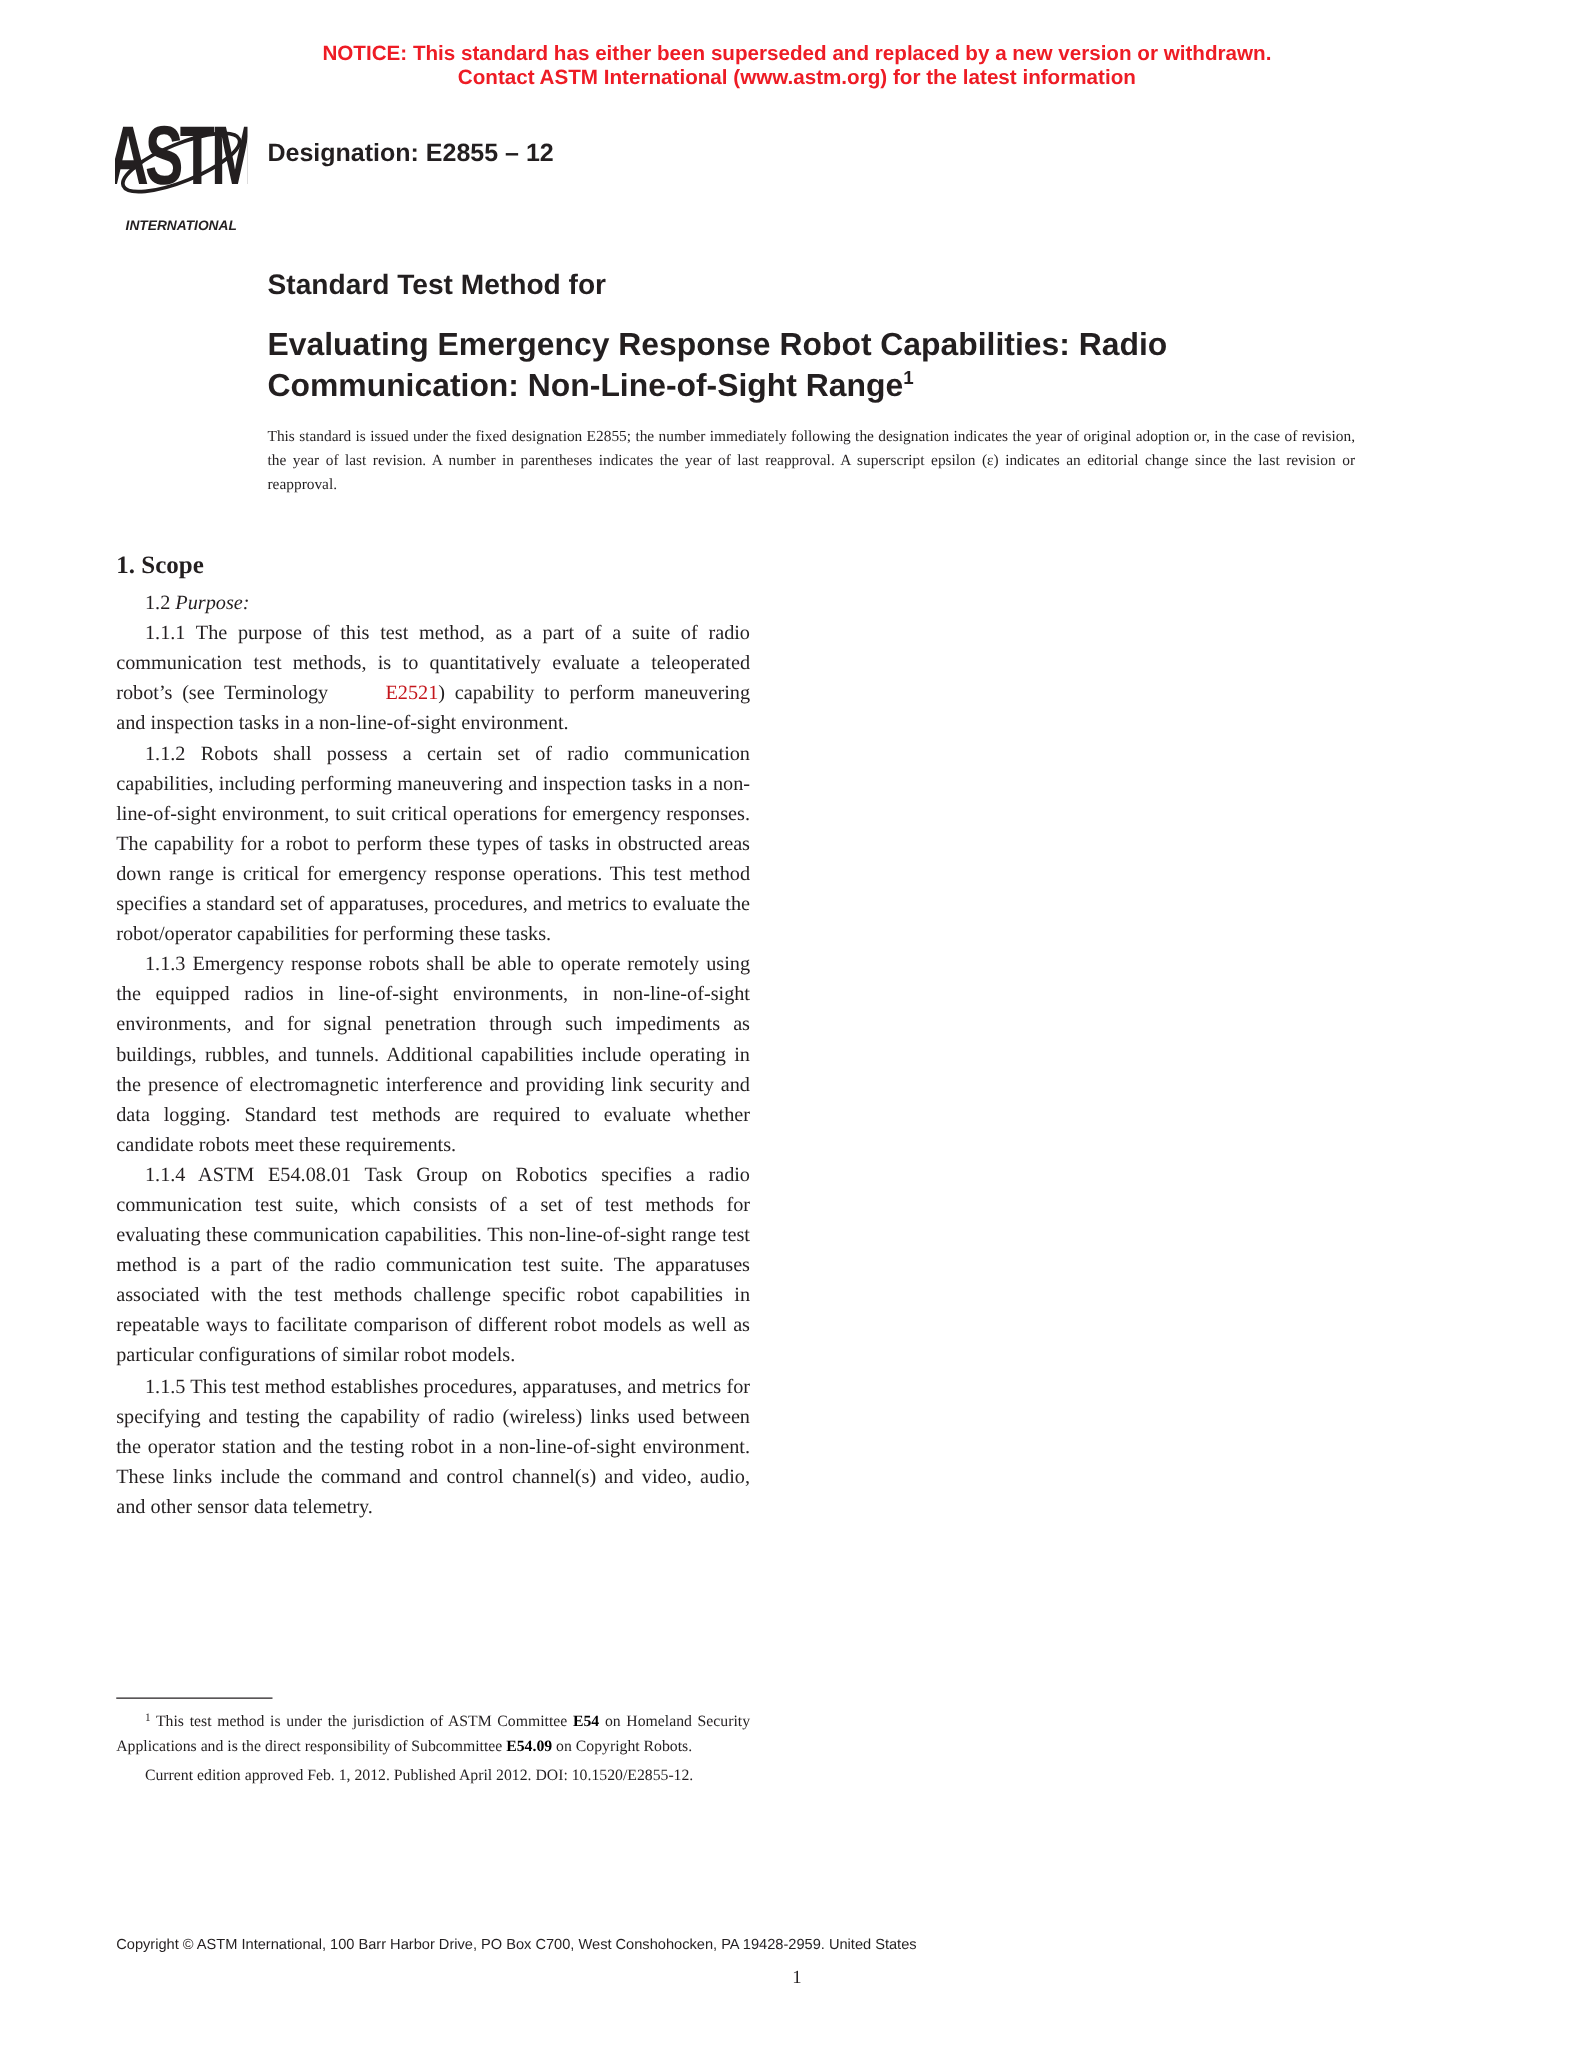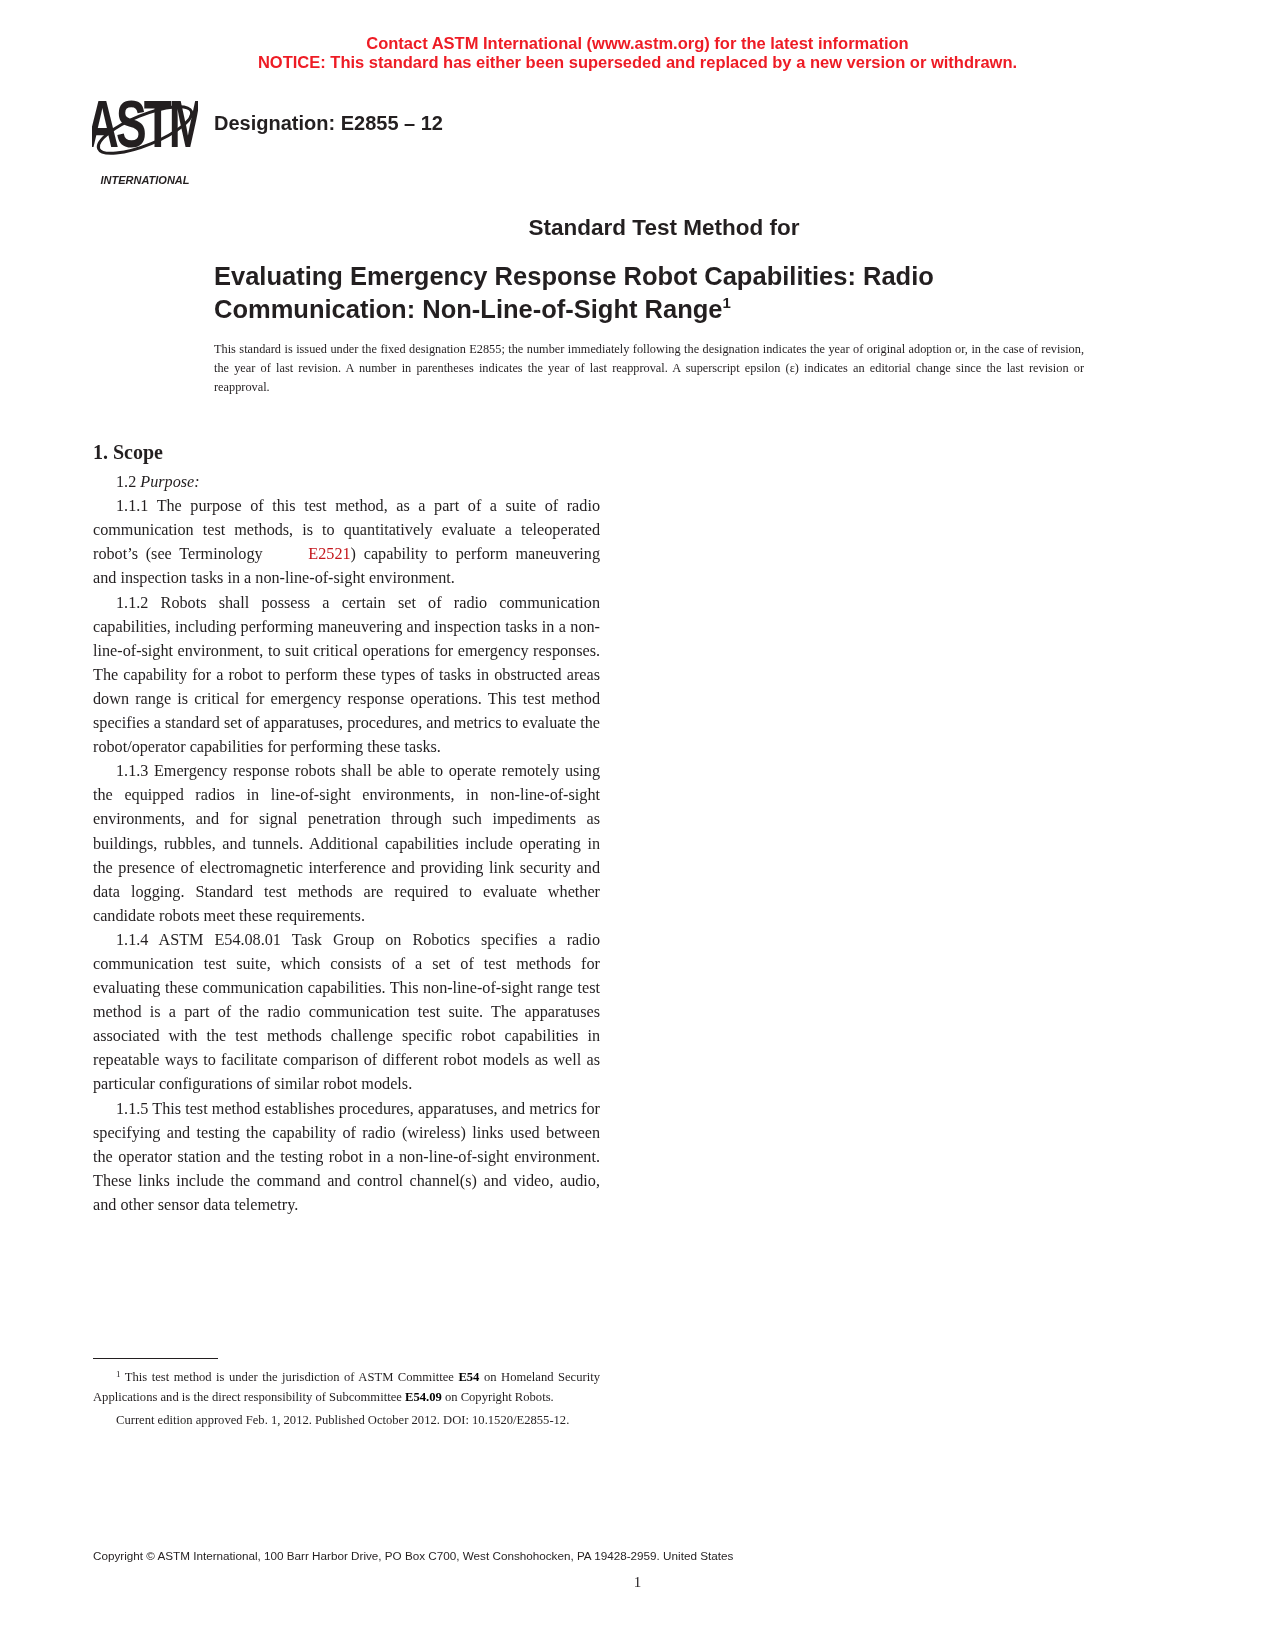--- a/index.html
+++ b/index.html
@@ -6,21 +6,21 @@
   body { width: 1275px; height: 1650px; position: relative; overflow: hidden; color: #231f20; }
   .sans { font-family: "Liberation Sans", "DejaVu Sans", sans-serif; }
   .serif { font-family: "Liberation Serif", "DejaVu Serif", serif; }
 
   .notice { position: absolute; top: 34px; left: 0; width: 1275px; text-align: center; color: #ee1c25; font-weight: bold; font-size: 16.5px; line-height: 19px; }
 
   .logo { position: absolute; left: 92px; top: 88px; width: 106px; height: 100px; }
   .designation { position: absolute; left: 214px; top: 112px; font-size: 20px; font-weight: bold; color: #231f20; }
 
   .title-block { position: absolute; left: 214px; top: 214px; width: 900px; font-weight: bold; color: #231f20; }
-  .title-line1 { font-size: 22.5px; line-height: 28px; text-align: center; }
+  .title-line1 { font-size: 22.5px; line-height: 28px; }
   .title-main { font-size: 25.5px; line-height: 33px; margin-top: 18px; }
   .title-main sup { font-size: 15px; vertical-align: 10px; line-height: 0; }
 
   .issued { position: absolute; left: 214px; top: 340px; width: 870px; font-size: 12.3px; line-height: 19px; text-align: justify; color: #231f20; font-family: Liberation Serif, serif; }
 
   .col { position: absolute; font-size: 16.2px; line-height: 24.1px; text-align: justify; color: #231f20; }
   .col-left { left: 93px; top: 440px; width: 507px; }
   .col-right { left: 650px; top: 437px; width: 515px; }
   .col p { margin: 0; }
   .indent { text-indent: 23px; }
@@ -33,22 +33,22 @@
   .footnotes p { margin: 0; text-indent: 23px; }
   .footnotes sup { font-size: 9px; vertical-align: 4px; line-height: 0; }
 
   .copyright { position: absolute; left: 93px; top: 1549px; font-size: 11.7px; color: #231f20; }
   .page-num { position: absolute; left: 0; width: 1275px; top: 1574px; text-align: center; font-size: 15px; color: #231f20; }
 </style>
 </head>
 <body>
 
 <div class="notice sans">
+  <div>NOTICE: This standard has either been superseded and replaced by a new version or withdrawn.</div>
   <div>Contact ASTM International (www.astm.org) for the latest information</div>
-  <div>NOTICE: This standard has either been superseded and replaced by a new version or withdrawn.</div>
 </div>
 
 <div class="logo">
   <svg width="106" height="100" viewBox="0 0 106 100">
     <ellipse cx="53" cy="42" rx="50" ry="15" fill="none" stroke="#231f20" stroke-width="3" transform="rotate(-22 53 42)"></ellipse>
     <text x="53" y="60" text-anchor="middle" font-family="Liberation Sans, sans-serif" font-weight="bold" font-size="46" fill="#231f20" transform="scale(1,1.45) translate(0,-19)" letter-spacing="-3">ASTM</text>
     <text x="53" y="96" text-anchor="middle" font-family="Liberation Sans, sans-serif" font-weight="bold" font-style="italic" font-size="11" fill="#231f20">INTERNATIONAL</text>
   </svg>
 </div>
 
@@ -71,17 +71,17 @@
   <p class="indent">1.1.5 This test method establishes procedures, apparatuses, and metrics for specifying and testing the capability of radio (wireless) links used between the operator station and the testing robot in a non-line-of-sight environment. These links include the command and control channel(s) and video, audio, and other sensor data telemetry.</p>
 </div>
 
 <div class="col col-right serif" style="top: 437px;">
   
 </div>
 
 <div class="fn-rule"></div>
 <div class="footnotes serif">
   <p><sup>1</sup><span> This test method is under the jurisdiction of ASTM Committee </span><span class="link-blue">E54</span><span> on Homeland Security Applications and is the direct responsibility of Subcommittee </span><span class="link-blue">E54.09</span><span> on Copyright Robots.</span></p>
-  <p style="margin-top:4px">Current edition approved Feb. 1, 2012. Published October 2012. DOI: 10.1520/E2855-12.</p>
+  <p style="margin-top:4px">Current edition approved Feb. 1, 2012. Published April 2012. DOI: 10.1520/E2855-12.</p>
 </div>
 
 <div class="copyright sans">Copyright © ASTM International, 100 Barr Harbor Drive, PO Box C700, West Conshohocken, PA 19428-2959. United States</div>
 <div class="page-num serif">1</div>
 
 </body></html>

